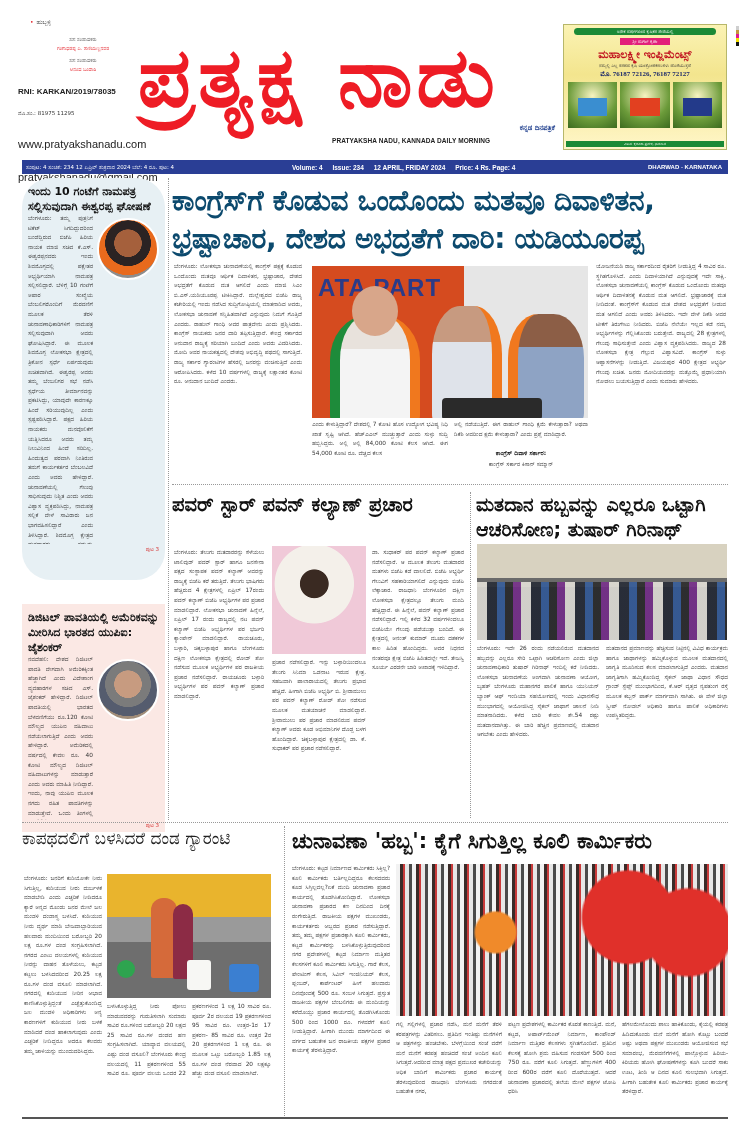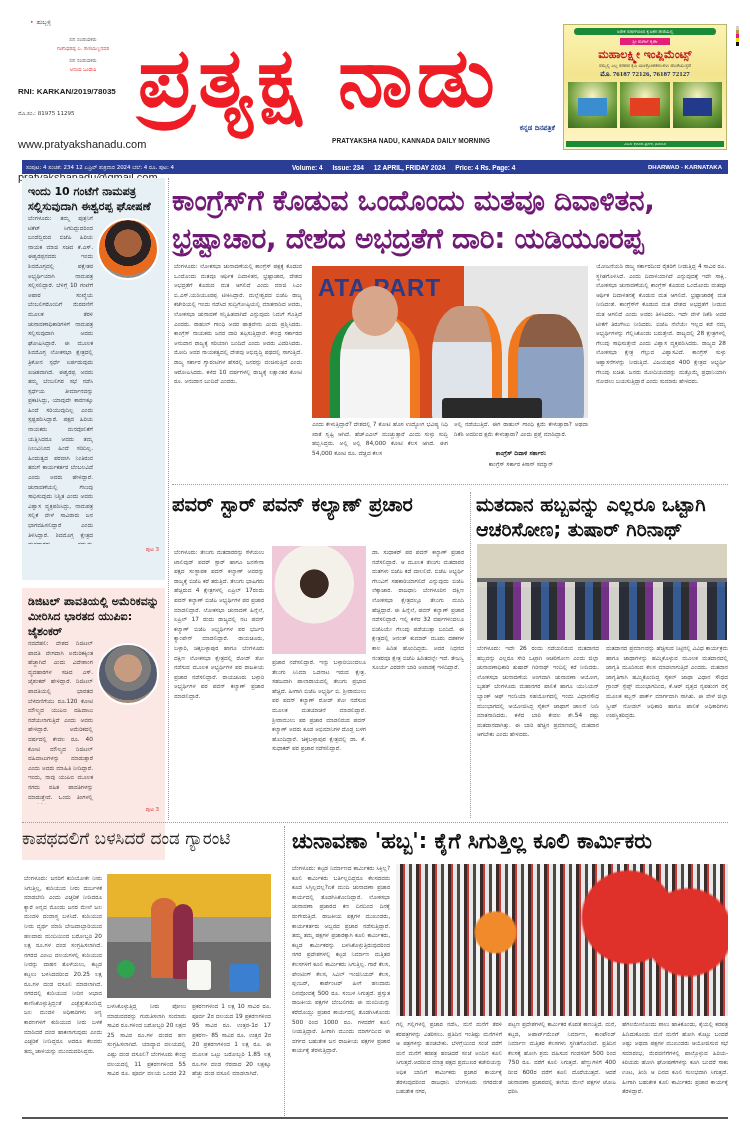--- a/index.html
+++ b/index.html
@@ -44,34 +44,34 @@
   .infobar { position: absolute; left: 22px; top: 160px; width: 706px; height: 14px; background: #2a3e95;
              color: #fff; display: flex; align-items: center; font-size: 6px; white-space: nowrap; }
   .ib-kn { padding-left: 4px; width: 270px; font-size: 5.5px; }
   .ib-en { font-family: "Liberation Sans", sans-serif; font-weight: bold; font-size: 6.5px; }
   .ib-en span { margin-right: 8px; }
   .ib-place { margin-left: auto; padding-right: 6px; font-family: "Liberation Sans", sans-serif; font-weight: bold; font-size: 6px; }
 
   
   .sidebar { position: absolute; left: 22px; top: 178px; width: 143px; height: 642px; }
   .sb-box { position: absolute; left: 0; width: 143px; padding: 6px 6px; }
-  .sb-box.blue { top: 0; height: 402px; background: #e7f0f4; }
-  .sb-box.pink { top: 410px; height: 272px; background: #fbe8e4; }
+  .sb-box.blue { top: 0; height: 402px; background: #e7f0f4; border-radius: 29px; }
+  .sb-box.pink { top: 426px; height: 228px; background: #fbe8e4; }
   .sb-head { font-weight: bold; font-size: 11px; line-height: 15px; color: #111; }
   .sb-photo { float: right; width: 62px; height: 62px; border-radius: 50%; margin: 4px 0 2px 4px; border: 2px solid #fff; }
   .sb-photo.p1 { background: radial-gradient(circle at 50% 40%, #a5603c 0 30%, #2b2323 31% 50%, #e86a1d 51% 70%, #8d8d8d 71%); }
   .sb-photo.p2 { background: radial-gradient(circle at 50% 40%, #c79b80 0 30%, #7b7b7b 31% 50%, #555c6e 51% 70%, #a08c78 71%); }
   .sb-body { font-size: 5.8px; line-height: 9.6px; color: #333; text-align: justify; }
   .sb-more { font-size: 5.5px; color: #d42a2a; text-align: right; margin-top: 2px; }
 
   .vrule { position: absolute; border-left: 1px dotted #999; }
   .hrule { position: absolute; border-top: 1px dotted #999; }
 
   
-  .lead-head { position: absolute; left: 172px; top: 182px; width: 556px; color: #701a75; font-weight: bold;
+  .lead-head { position: absolute; left: 172px; top: 182px; width: 556px; color: #0c4a6e; font-weight: bold;
                font-size: 28px; line-height: 38px; letter-spacing: -0.3px; white-space: nowrap; }
 
   .col-text { position: absolute; font-size: 5.8px; line-height: 9.6px; color: #333; text-align: justify; overflow: hidden; }
   .photo { position: absolute; overflow: hidden; }
 
   .ph-bjp { background:
        linear-gradient(180deg, rgba(0,0,0,0) 0 20%, rgba(0,0,0,0) 20%),
        linear-gradient(90deg, #d54b1f 0 55%, #e6e6e6 55% 100%); }
   .ph-bjp .banner { position: absolute; left: 6px; top: 8px; font-family: "Liberation Sans", sans-serif; font-weight: bold; color: #2b3b88; font-size: 24px; letter-spacing: 1px; }
   .ph-bjp .p { position: absolute; border-radius: 40% 40% 10% 10%; }

